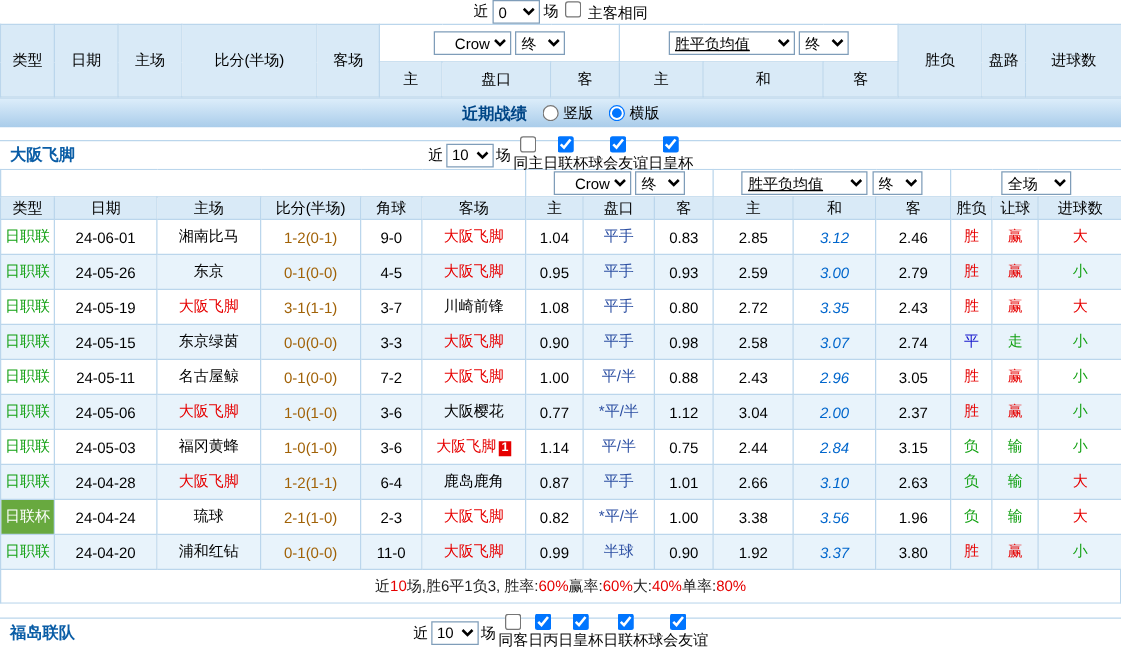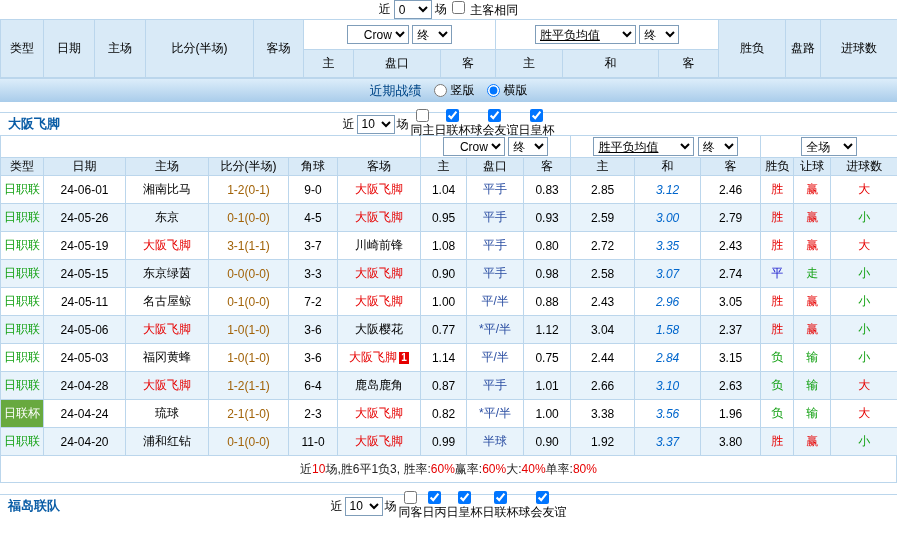--- a/index.html
+++ b/index.html
@@ -15,21 +15,21 @@
   .grid th,.grid td{border:1px solid #BBD6EC;font-weight:normal;text-align:center;
        white-space:nowrap;overflow:hidden;font-size:12px;}
   .ddcell{background:#fff;}
   .ddrow th{height:30px;}
   .t-ddrow th{height:22px;}
   .lbl{background:#D9EAF7;}
   .lblrow th{height:21px;background:#D9EAF7;}
   .t-lblrow th{height:18px;background:#D9EAF7;}
   .section-bar{height:24px;display:flex;align-items:center;justify-content:center;gap:10px;
        background:linear-gradient(180deg,#DCEDFA,#A9CCEA);border-top:1px solid #BBD6EC;}
-  .section-bar .bar-title{font-weight:normal;color:#004687;font-size:13px;}
+  .section-bar .bar-title{font-weight:bold;color:#004687;font-size:13px;}
   .radio-label{display:flex;align-items:center;gap:2px;}
   input[type=checkbox],input[type=radio]{width:13px;height:13px;margin:0 2px;}
   .gap1{height:10px;background:#fff;} .gap2{height:11px;background:#fff;}
   .team-row{height:23px;position:relative;display:flex;align-items:center;justify-content:center;
        border-top:1px solid #BBD6EC;background:#fff;}
   .team-name{position:absolute;left:8px;font-weight:bold;font-size:13px;color:#0A5DA6;}
   .team-filter{display:flex;align-items:center;gap:2px;}
   .team-filter label{display:flex;align-items:center;flex-direction:column;}
   tbody tr{height:28px;background:#fff;}
   tbody tr.alt td{background:#E8F3FB;}
@@ -293,21 +293,21 @@
           <td class="league">日职联</td>
           <td>24-05-06</td>
           <td class="focus">大阪飞脚</td>
           <td class="score">1-0(1-0)</td>
           <td>3-6</td>
           <td>大阪樱花</td>
           <td>0.77</td>
           <td class="hc">*平/半</td>
           <td>1.12</td>
           <td>3.04</td>
-          <td class="draw">1.58</td>
+          <td class="draw">2.00</td>
           <td>2.37</td>
           <td class="b red">胜</td>
           <td class="b red">赢</td>
           <td class="b green">小</td>
         </tr>
         <tr>
           <td class="league">日职联</td>
           <td>24-05-03</td>
           <td>福冈黄蜂</td>
           <td class="score">1-0(1-0)</td>

